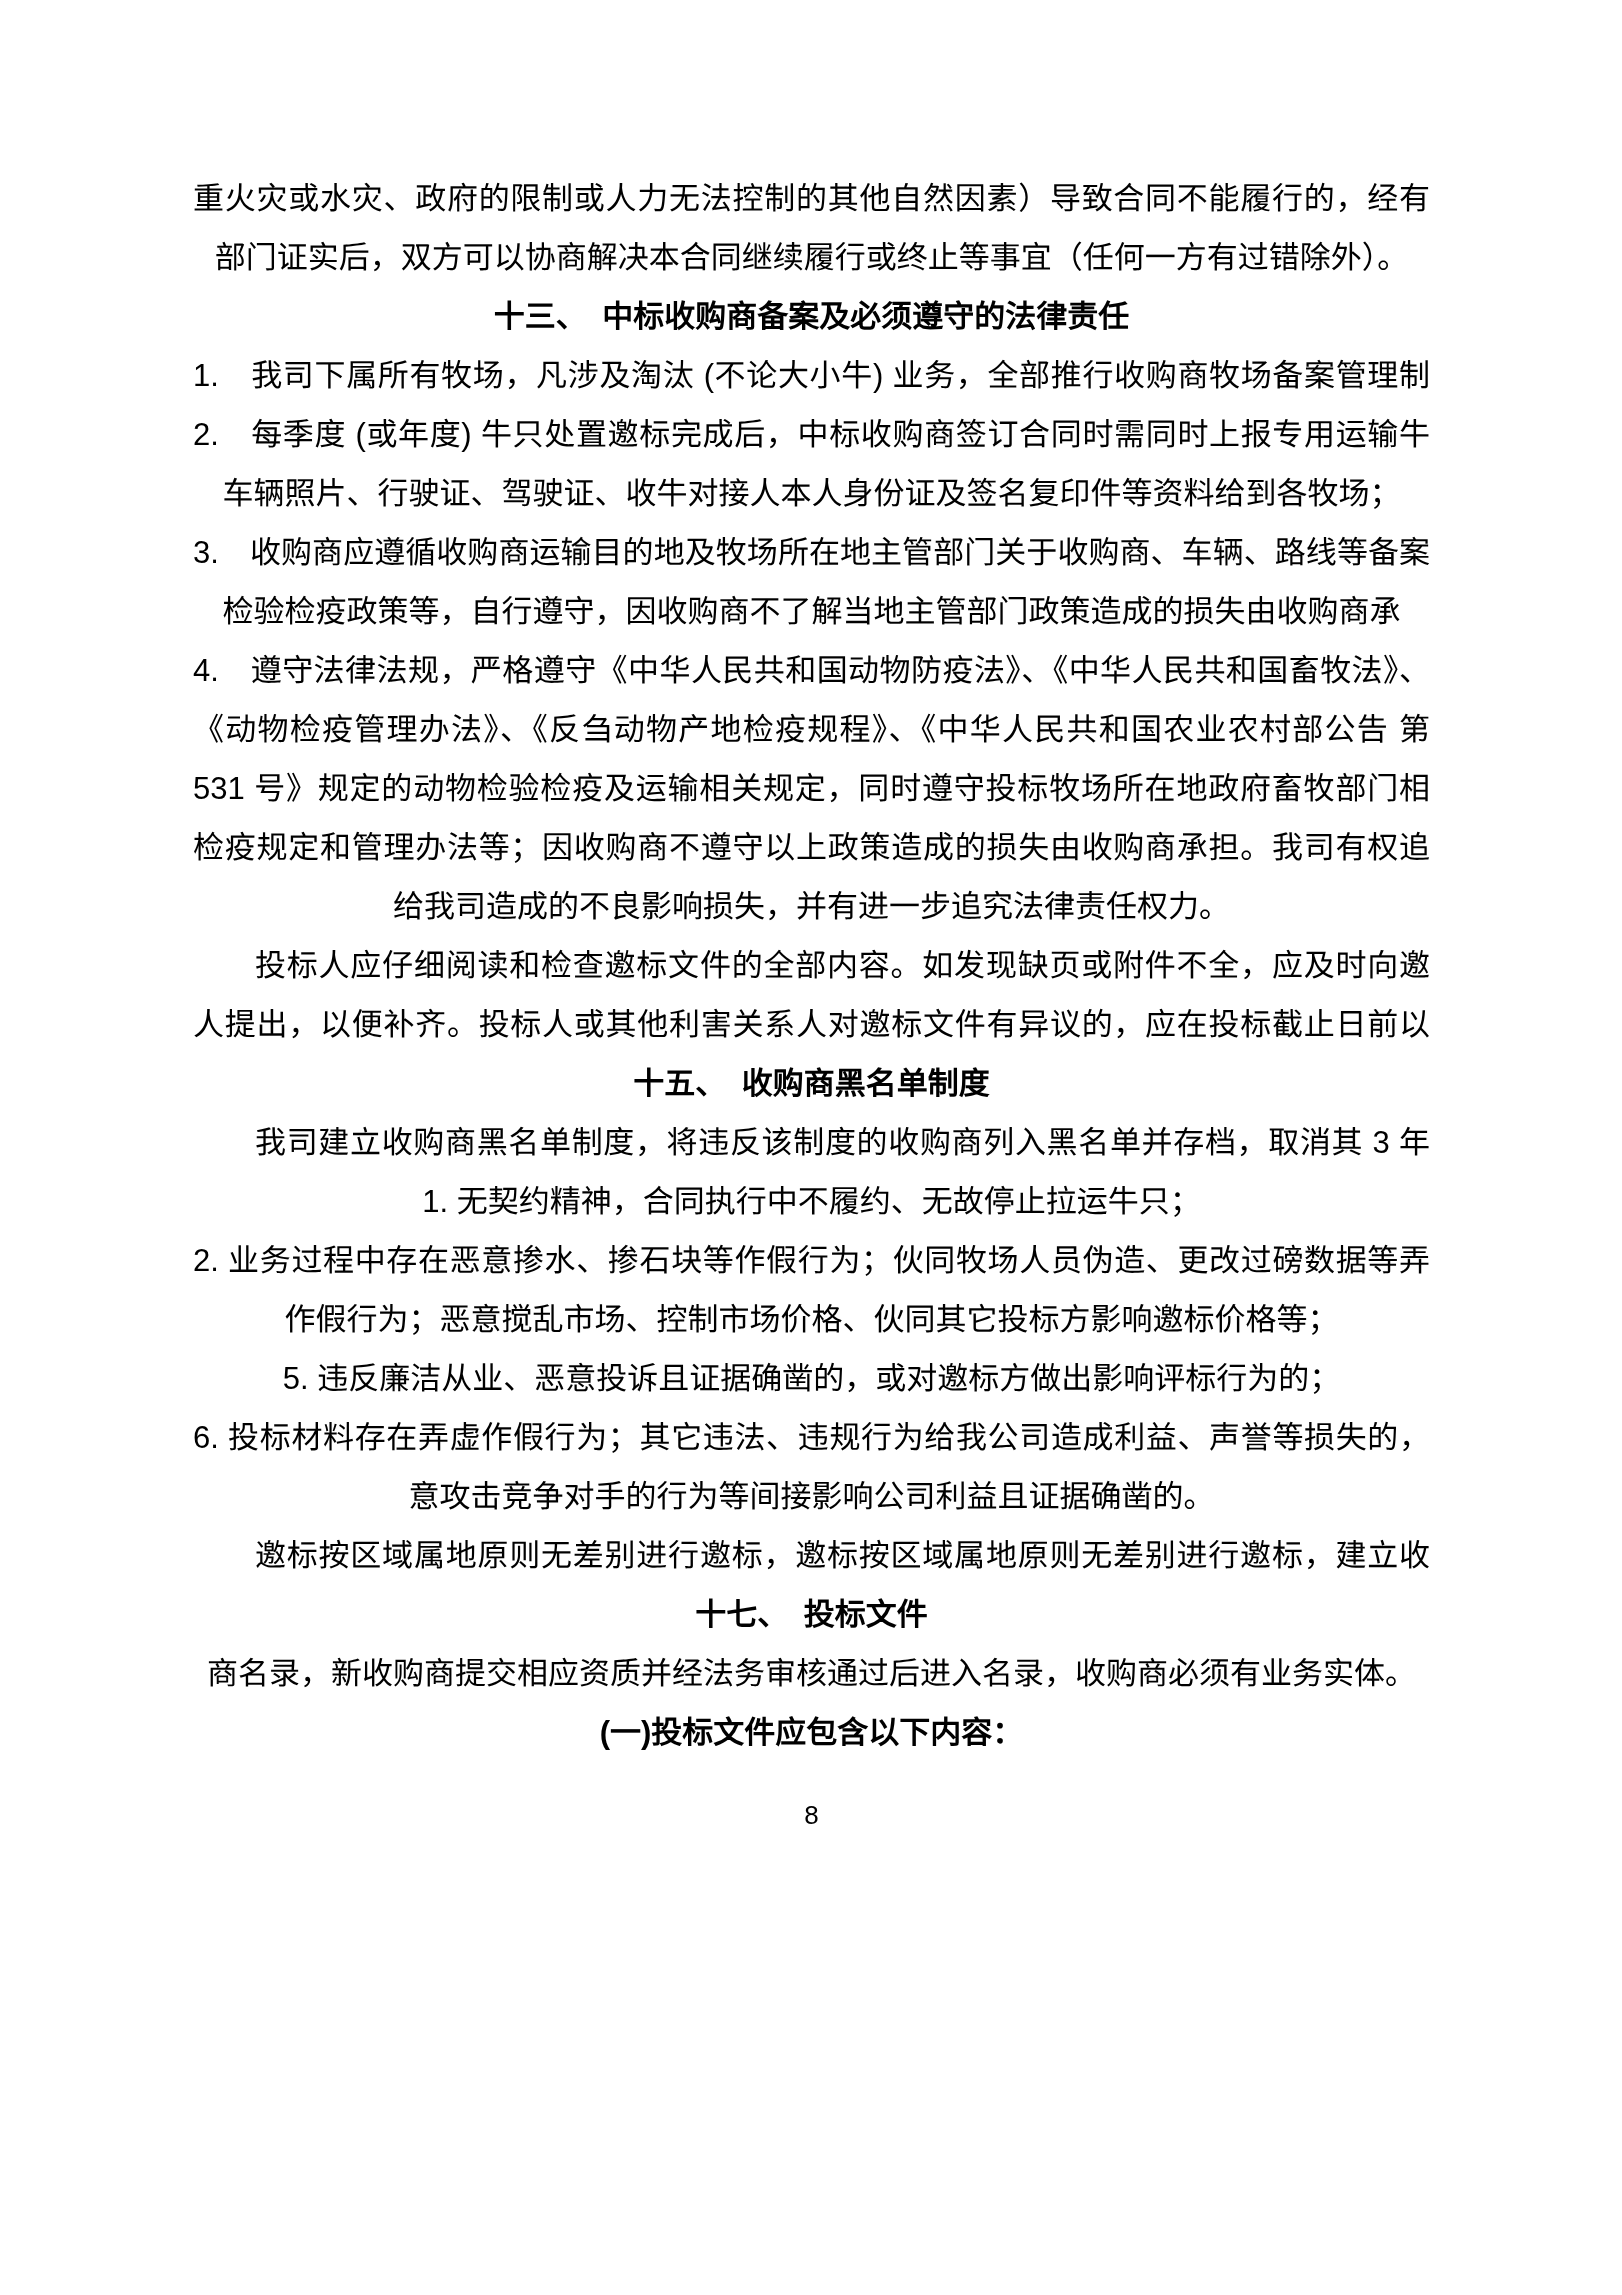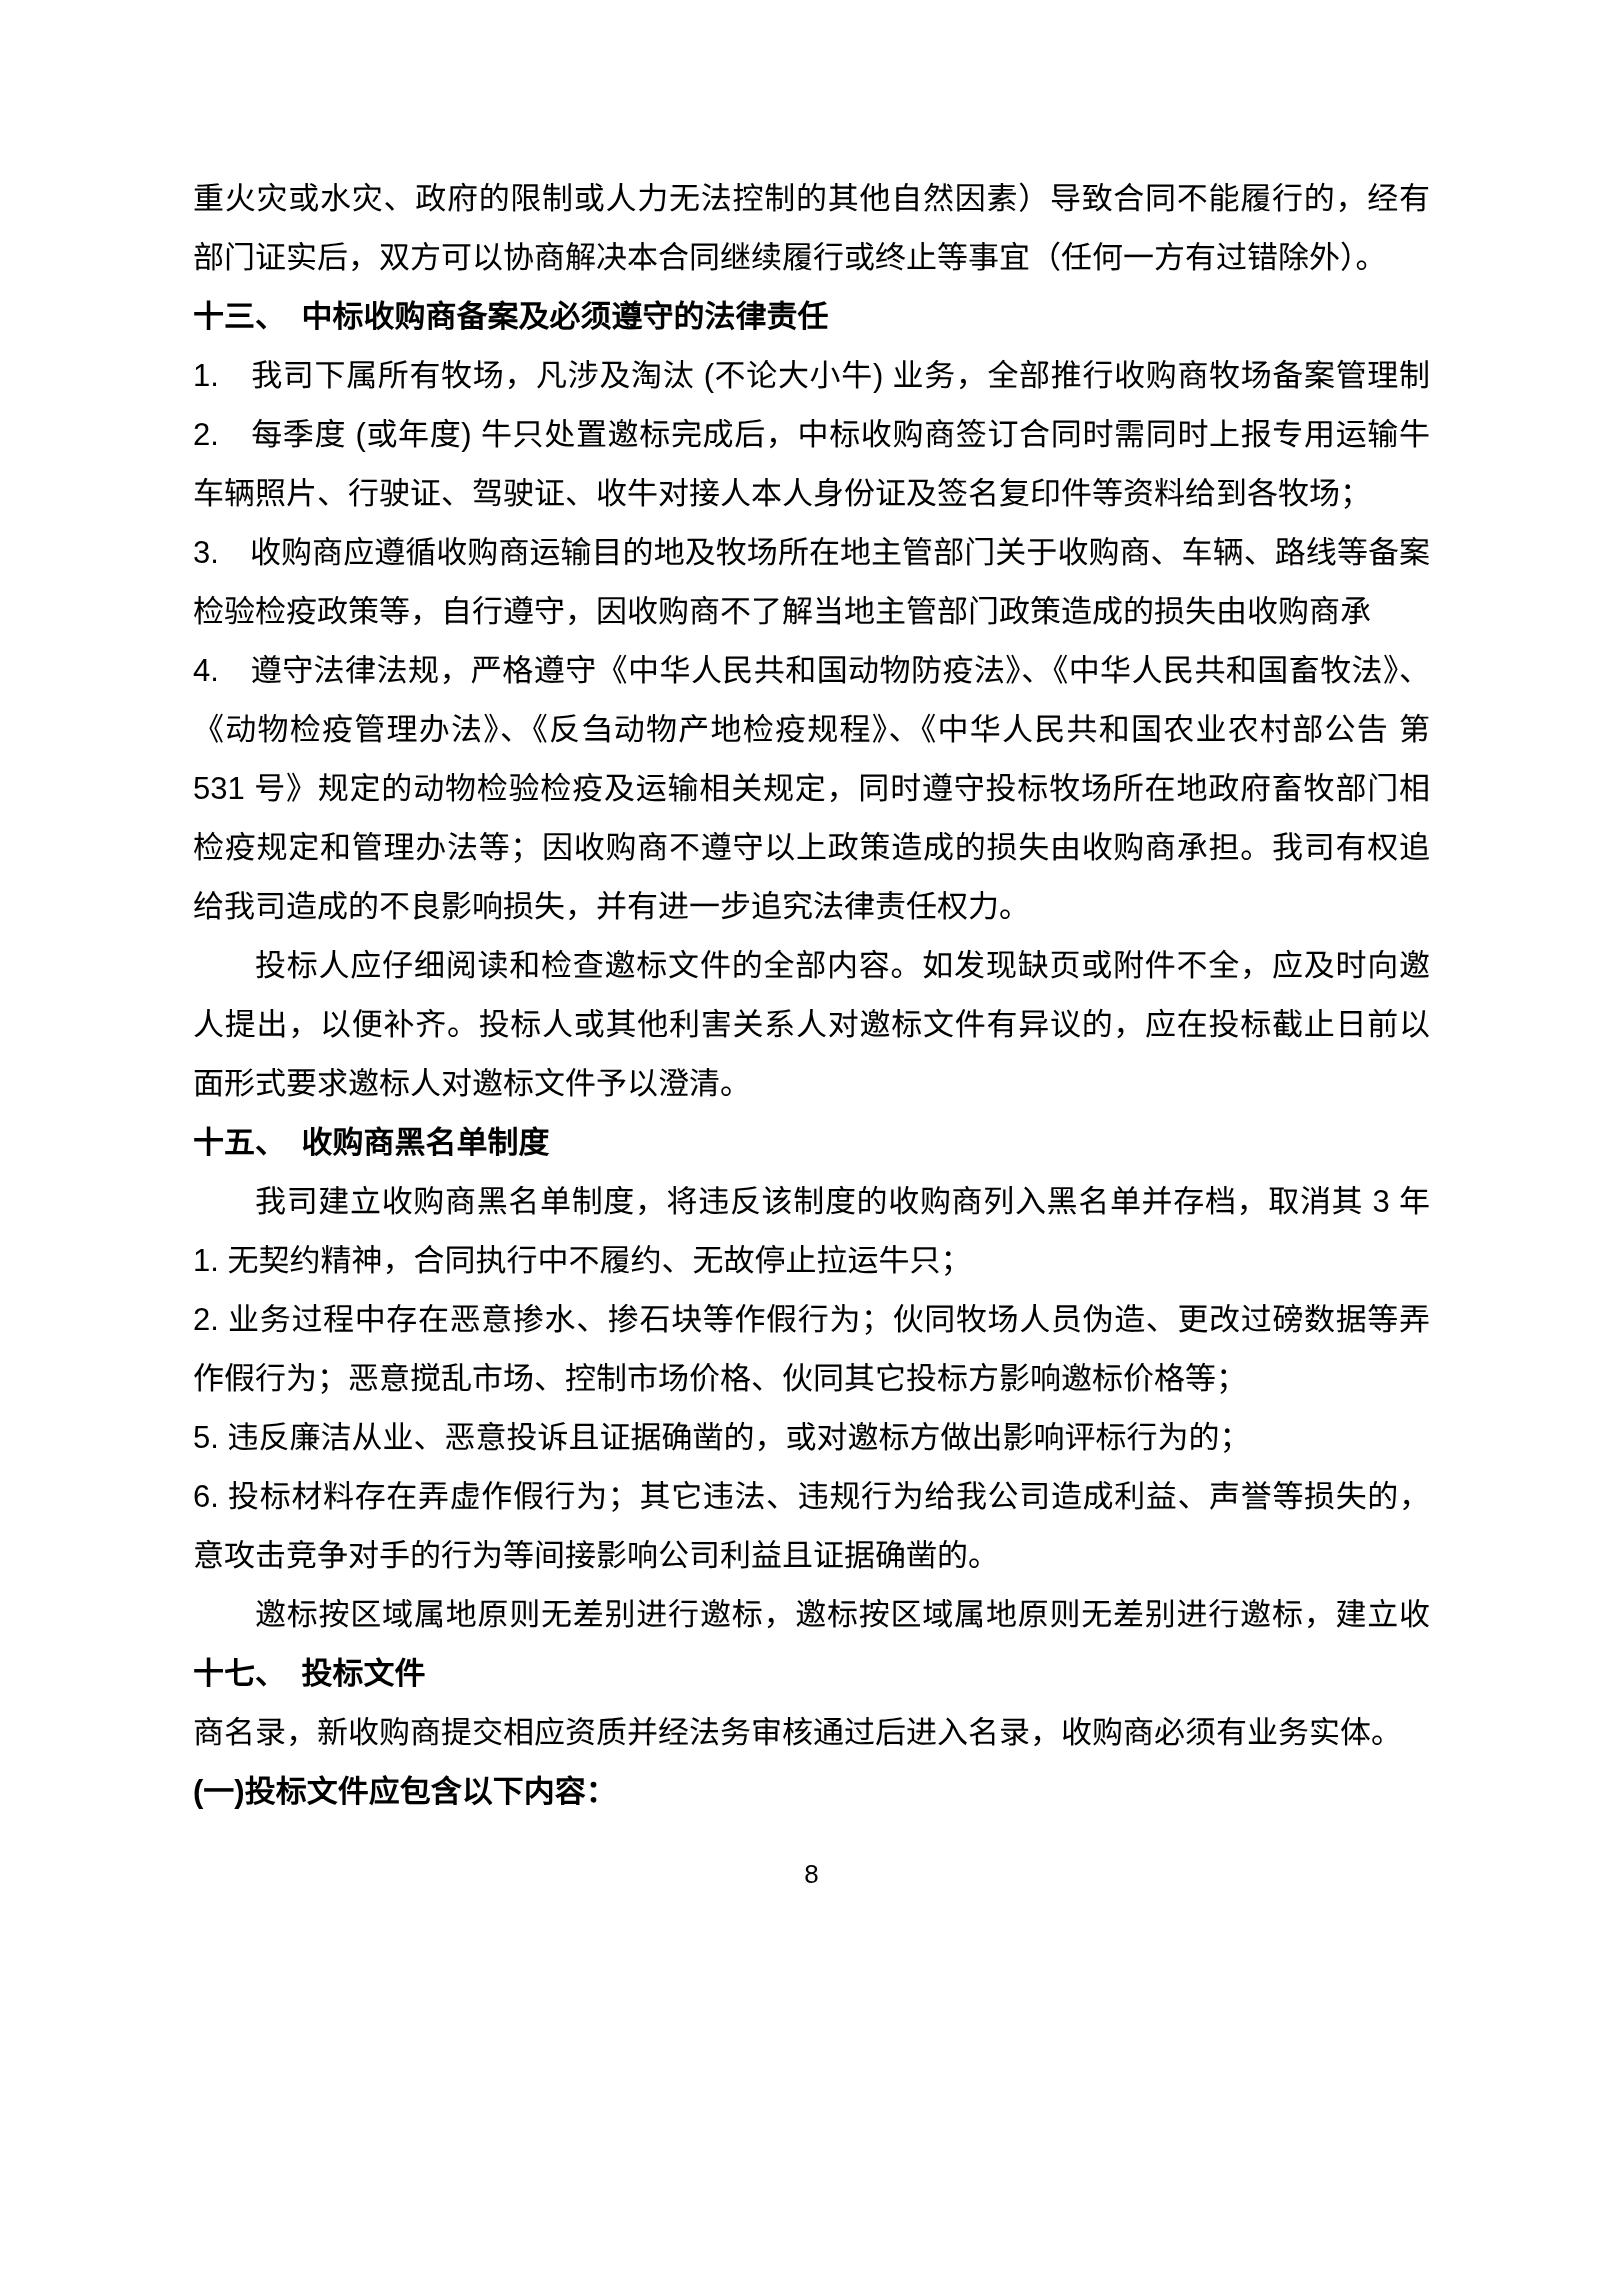--- a/index.html
+++ b/index.html
@@ -25,21 +25,21 @@
     width: 1237px;
   }
   .line {
     height: 59px;
     line-height: 59px;
     font-size: 31px;
     font-weight: 400;
     letter-spacing: 0;
     white-space: pre-wrap;
     overflow: hidden;
-    text-align: left;
+    text-align: center;
   }
   .line.bold {
     font-weight: 700;
   }
   .line.justify {
     text-align: justify;
     text-align-last: justify;
     text-justify: inter-character;
   }
   .line.indent {
@@ -69,21 +69,20 @@
       <div class="line">车辆照片、行驶证、驾驶证、收牛对接人本人身份证及签名复印件等资料给到各牧场；</div>
       <div class="line justify">3.　收购商应遵循收购商运输目的地及牧场所在地主管部门关于收购商、车辆、路线等备案及</div>
       <div class="line">检验检疫政策等，自行遵守，因收购商不了解当地主管部门政策造成的损失由收购商承担。</div>
       <div class="line justify">4.　遵守法律法规，严格遵守《中华人民共和国动物防疫法》、《中华人民共和国畜牧法》、</div>
       <div class="line justify">《动物检疫管理办法》、《反刍动物产地检疫规程》、《中华人民共和国农业农村部公告 第</div>
       <div class="line justify">531 号》规定的动物检验检疫及运输相关规定，同时遵守投标牧场所在地政府畜牧部门相关</div>
       <div class="line justify">检疫规定和管理办法等；因收购商不遵守以上政策造成的损失由收购商承担。我司有权追究</div>
       <div class="line">给我司造成的不良影响损失，并有进一步追究法律责任权力。</div>
       <div class="line justify indent">投标人应仔细阅读和检查邀标文件的全部内容。如发现缺页或附件不全，应及时向邀标</div>
       <div class="line justify">人提出，以便补齐。投标人或其他利害关系人对邀标文件有异议的，应在投标截止日前以书</div>
-      <div class="line">面形式要求邀标人对邀标文件予以澄清。</div>
       <div class="line bold">十五、　收购商黑名单制度</div>
       <div class="line justify indent">我司建立收购商黑名单制度，将违反该制度的收购商列入黑名单并存档，取消其 3 年内</div>
       <div class="line">1. 无契约精神，合同执行中不履约、无故停止拉运牛只；</div>
       <div class="line justify">2. 业务过程中存在恶意掺水、掺石块等作假行为；伙同牧场人员伪造、更改过磅数据等弄虚</div>
       <div class="line">作假行为；恶意搅乱市场、控制市场价格、伙同其它投标方影响邀标价格等；</div>
       <div class="line">5. 违反廉洁从业、恶意投诉且证据确凿的，或对邀标方做出影响评标行为的；</div>
       <div class="line justify">6. 投标材料存在弄虚作假行为；其它违法、违规行为给我公司造成利益、声誉等损失的，恶</div>
       <div class="line">意攻击竞争对手的行为等间接影响公司利益且证据确凿的。</div>
       <div class="line justify indent">邀标按区域属地原则无差别进行邀标，邀标按区域属地原则无差别进行邀标，建立收购</div>
       <div class="line bold">十七、　投标文件</div>

